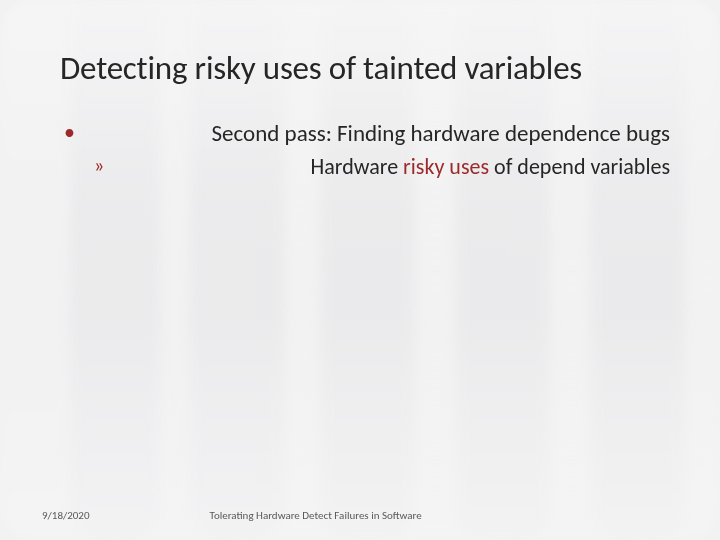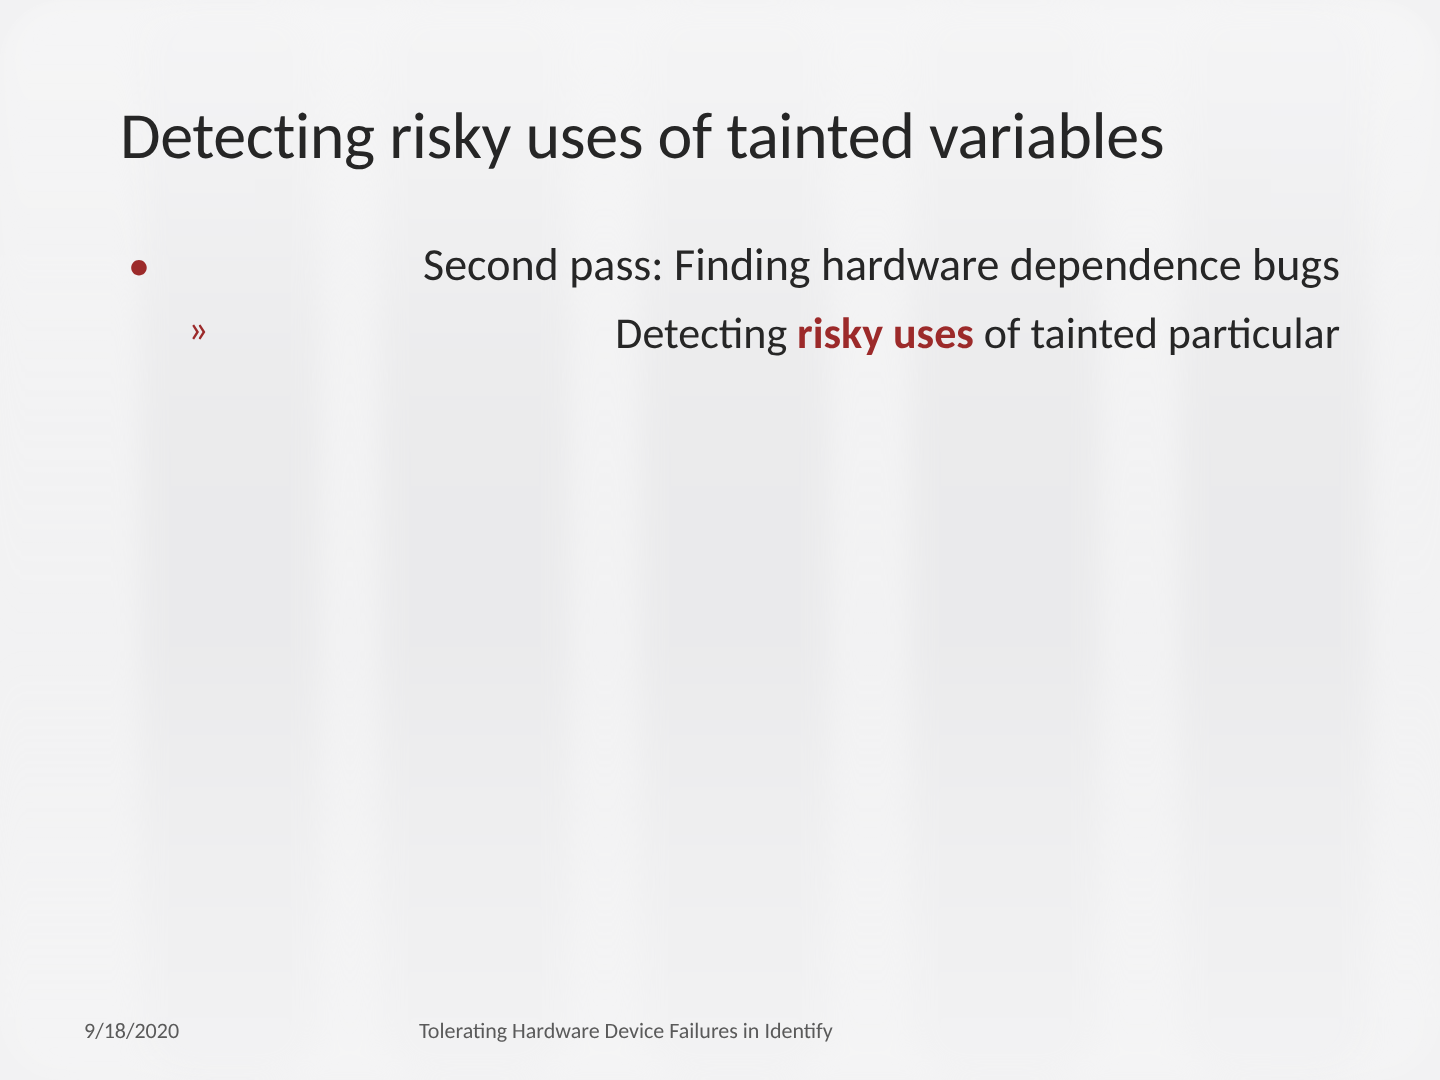--- a/index.html
+++ b/index.html
@@ -59,21 +59,21 @@
     margin-top: 2px;
   }
   ul.sub > li::before {
     content: "»";
     position: absolute;
     left: 6px;
     top: 0;
     color: #9c2a2a;
     font-size: 20px;
   }
-  .risky { color: #9c2a2a; font-weight: bold; }
+  .risky { color: #9c2a2a; }
 
   .footer {
     position: absolute;
     left: 0; right: 0; bottom: 18px;
     padding: 0 23px 0 42px;
     display: flex;
     align-items: baseline;
     font-size: 11px;
     color: #5a5a5a;
   }
@@ -93,24 +93,24 @@
 </div>
 
 <div class="slide">
   <h1 class="title">Detecting risky uses of tainted variables</h1>
 
   <ul class="top">
     <li>
       <span>Second pass: Finding hardware dependence bugs</span>
       <ul class="sub">
         <li>
-          <span>Detecting </span><span class="risky">risky uses</span><span> of tainted particular</span>
+          <span>Hardware </span><span class="risky">risky uses</span><span> of depend variables</span>
         </li>
       </ul>
     </li>
 
   </ul>
 
   <div class="footer">
     <span class="date">9/18/2020</span>
-    <span class="caption">Tolerating Hardware Device Failures in Identify</span>
+    <span class="caption">Tolerating Hardware Detect Failures in Software</span>
   </div>
 </div>
 
 </body></html>

